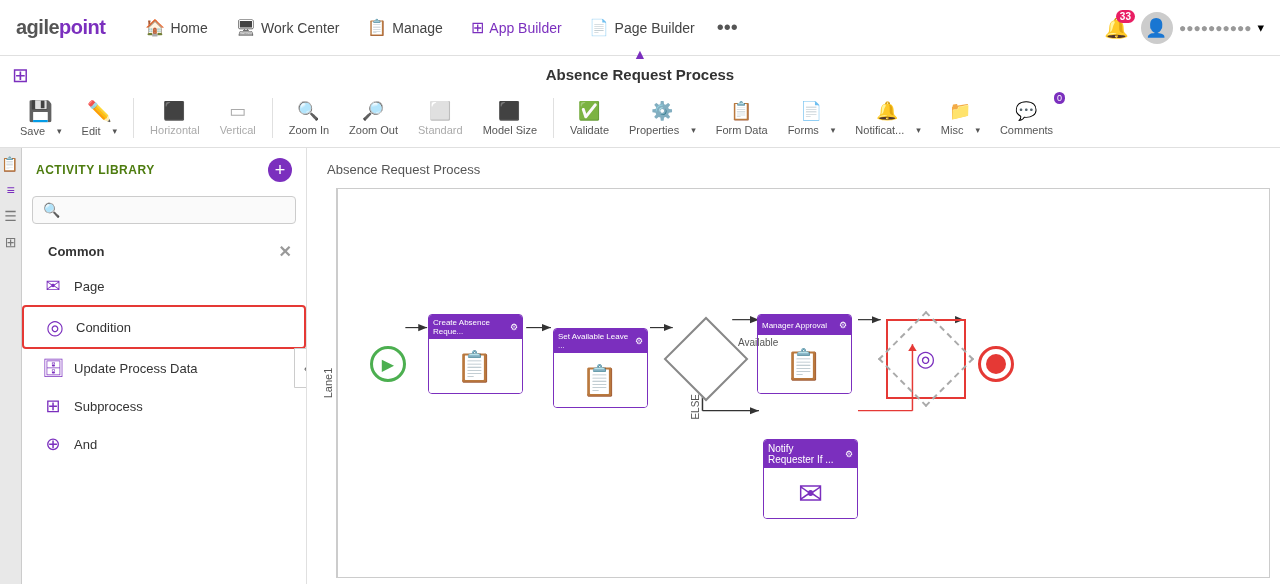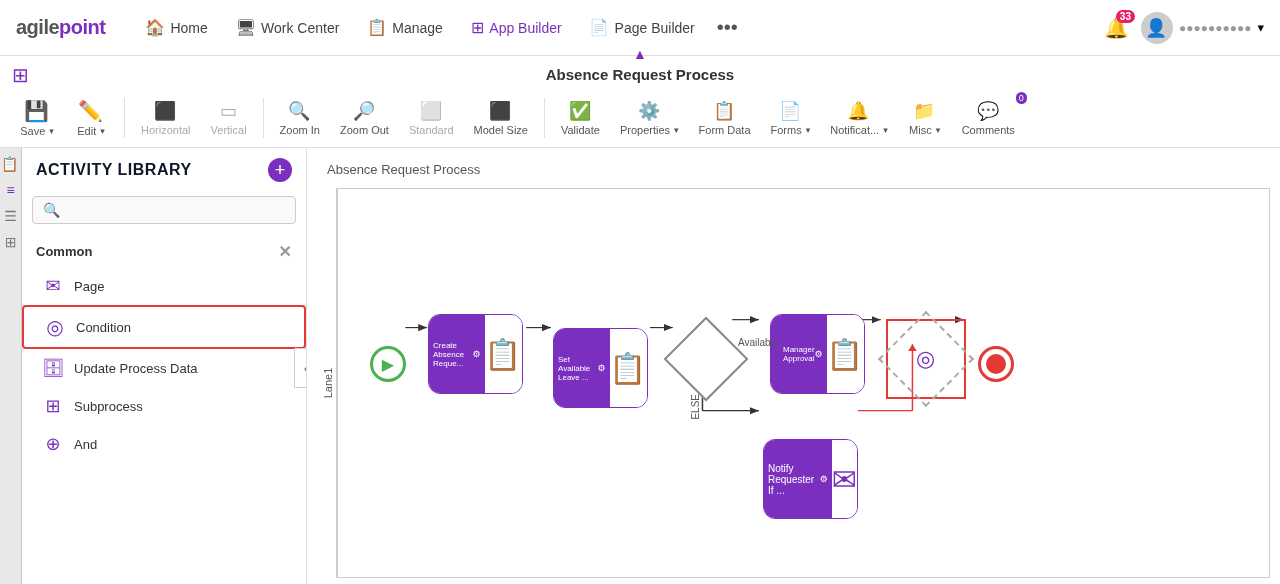--- a/index.html
+++ b/index.html
@@ -52,21 +52,21 @@
     }
     .toolbar-btn {
       display: flex; flex-direction: column; align-items: center;
       padding: 4px 8px; cursor: pointer; color: #555;
       font-size: 11px; gap: 2px; border-radius: 4px; min-width: 50px;
     }
     .toolbar-btn .tb-icon { font-size: 20px; color: #555; }
     .toolbar-btn.disabled { color: #aaa; }
     .toolbar-btn.disabled .tb-icon { color: #aaa; }
     .toolbar-sep { width: 1px; height: 40px; background: #e0e0e0; margin: 0 4px; }
-    .tb-label { display: flex; align-items: center; gap: 4px; }
+    .tb-label { display: flex; align-items: center; gap: 12px; }
     .tb-arrow { font-size: 9px; }
     .comments-badge { position: relative; }
     .comments-num {
       position: absolute; top: -4px; right: -4px;
       background: #7b2fbe; color: #fff; border-radius: 10px;
       font-size: 9px; padding: 1px 3px;
     }
 
     
     .main-layout { display: flex; height: calc(584px - 56px - 36px - 52px); }
@@ -74,40 +74,40 @@
     
     .sidebar {
       width: 285px; min-width: 285px; background: #fff;
       border-right: 1px solid #e0e0e0; display: flex; flex-direction: column;
       overflow: hidden;
     }
     .sidebar-header {
       display: flex; align-items: center; justify-content: space-between;
       padding: 10px 14px; background: #fff;
     }
-    .activity-lib-title { font-size: 16px; font-weight: bold; color: #0f172a; letter-spacing: 0.5px; }
+    .activity-lib-title { font-size: 12px; font-weight: bold; color: #4d7c0f; letter-spacing: 0.5px; }
     .add-btn {
       width: 24px; height: 24px; border-radius: 50%;
       background: #7b2fbe; color: #fff; display: flex; align-items: center;
       justify-content: center; font-size: 18px; cursor: pointer;
     }
     .sidebar-search {
       padding: 4px 10px 8px 10px;
     }
     .search-box {
       display: flex; align-items: center; gap: 6px;
       border: 1px solid #ccc; border-radius: 4px; padding: 5px 10px;
       background: #fafafa;
     }
     .search-icon { color: #aaa; font-size: 14px; }
     .search-input { border: none; background: transparent; outline: none; font-size: 13px; color: #999; width: 100%; }
     .sidebar-section { padding: 4px 0; }
     .section-header {
       display: flex; align-items: center; justify-content: space-between;
-      padding: 6px 14px; font-size: 13px; font-weight: bold; color: #333;
+      padding: 6px 14px; font-size: 13px; font-weight: bold; color: #333; margin-left: 12px;
     }
     .section-close { cursor: pointer; color: #999; font-size: 16px; }
     .sidebar-item {
       display: flex; align-items: center; gap: 10px;
       padding: 8px 20px; cursor: pointer; color: #333; font-size: 13px;
     }
     .sidebar-item.selected {
       border: 2px solid #e53935; border-radius: 4px;
       background: #fff;
     }
@@ -120,22 +120,22 @@
       font-size: 13px; color: #555;
     }
     .canvas-content { width: 100%; height: 100%; position: relative; overflow: hidden; }
     .start-circle {
       width: 36px; height: 36px; border-radius: 50%;
       border: 3px solid #4caf50; background: #fff;
       display: flex; align-items: center; justify-content: center;
     }
     .start-arrow { color: #4caf50; font-size: 16px; }
     .process-box {
-      width: 95px; height: 80px; border: 1.5px solid #7b2fbe; border-radius: 12px;
-      display: flex; overflow: hidden;
+      width: 95px; height: 80px; border: 1.5px solid #7b2fbe; border-radius: 4px;
+      display: flex; flex-direction: column; overflow: hidden;
     }
     .process-box-header {
       background: #7b2fbe; color: #fff; font-size: 9px;
       padding: 3px 4px; display: flex; justify-content: space-between;
       align-items: center; min-height: 20px;
     }
     .process-box-body {
       flex: 1; display: flex; align-items: center; justify-content: center;
       background: #fff;
     }
@@ -430,21 +430,21 @@
             </div>
           </div>
         </div>
 
         <div style="position:absolute; left:338px; top:140px; width:60px; height:60px;">
           <div class="diamond">
             <span class="diamond-inner"></span>
           </div>
         </div>
 
-        <div style="position:absolute; left:432px; top:125px;text-align:right;">
+        <div style="position:absolute; left:419px; top:125px;text-align:right;">
           <div class="process-box">
             <div class="process-box-header">
               <span style="font-size:8px; overflow:hidden; max-width:72px;">Manager Approval</span>
               <span style="cursor:pointer">⚙</span>
             </div>
             <div class="process-box-body">
               <span style="font-size:30px; color:#7b2fbe">📋</span>
             </div>
           </div>
         </div>

